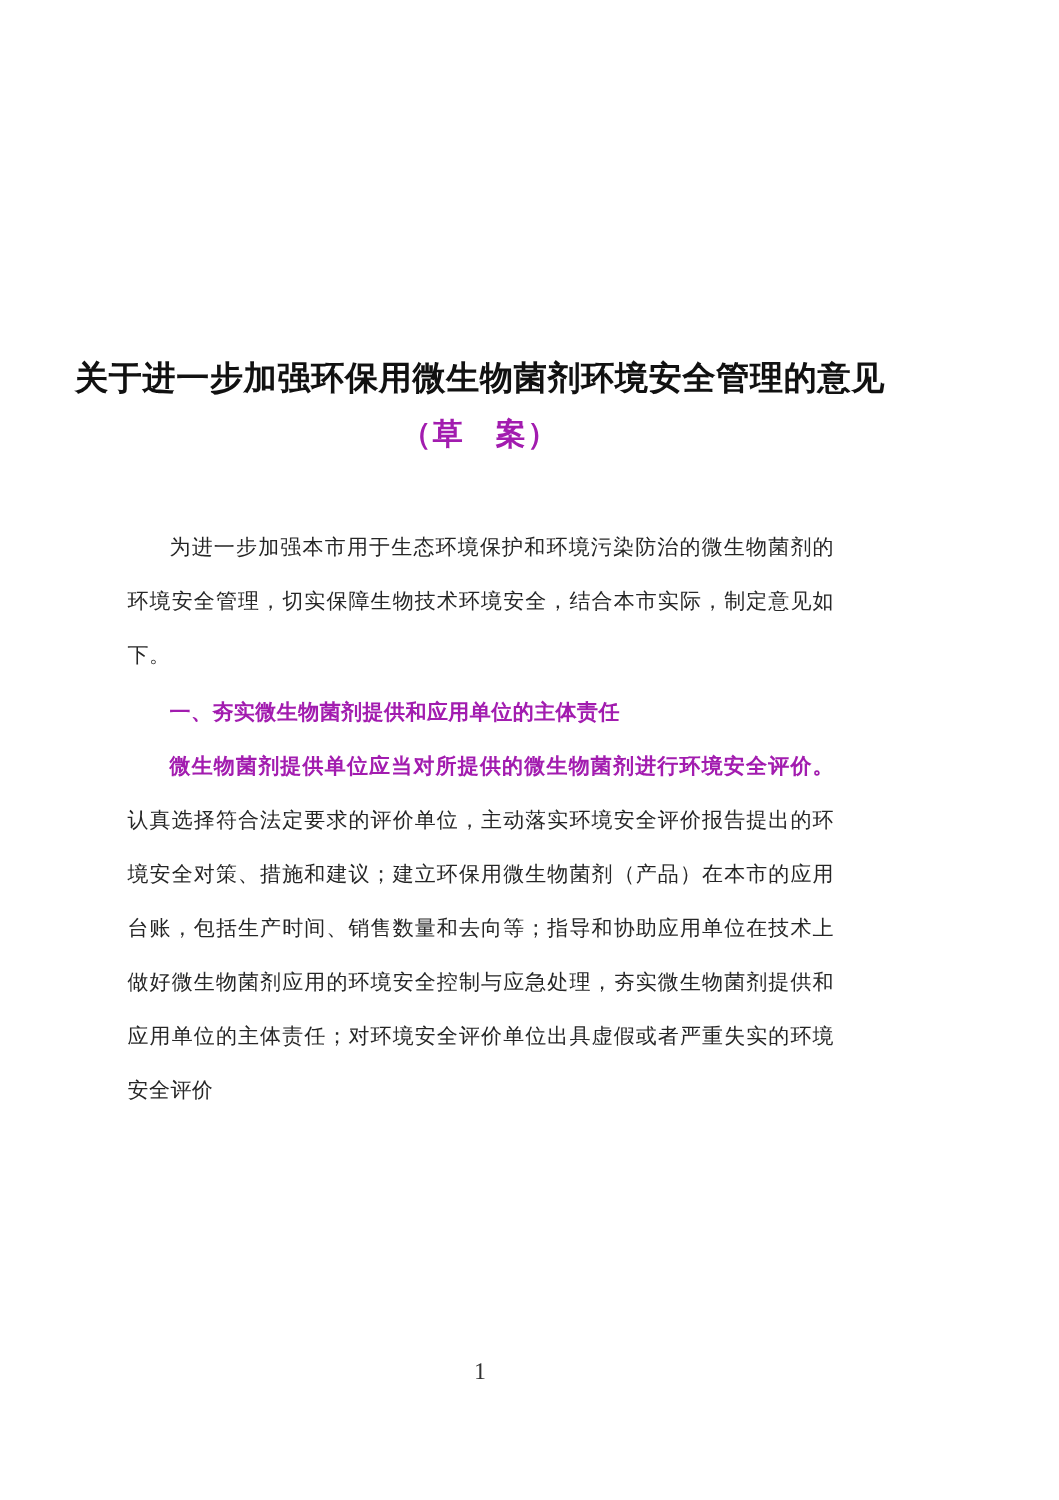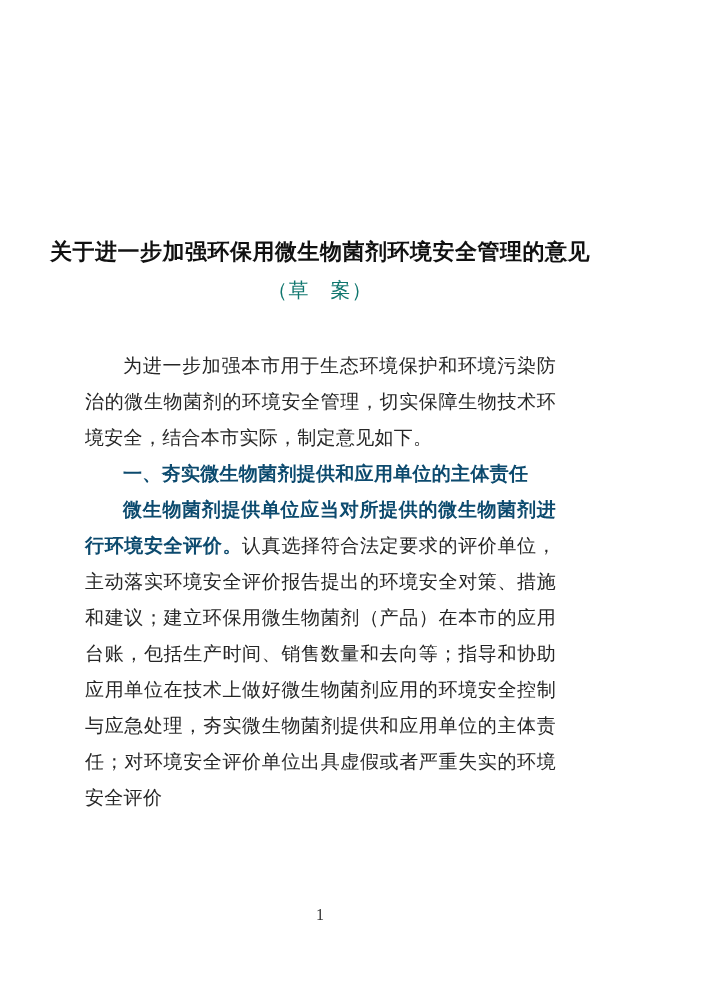--- a/index.html
+++ b/index.html
@@ -23,47 +23,47 @@
     font-weight: bold;
     font-size: 22px;
     line-height: 28px;
     letter-spacing: 0.5px;
     color: #111111;
   }
   .doc-subtitle {
     margin: 12px 0 0 0;
     text-align: center;
     font-family: "Liberation Sans", "DejaVu Sans", sans-serif;
-    font-weight: normal;
+    font-weight: bold;
     font-size: 20px;
     line-height: 24px;
     letter-spacing: 1px;
-    color: #0f766e;
+    color: #a21caf;
   }
   .doc-body {
     margin: 46px 84px 0 85px;
-    font-size: 19px;
+    font-size: 14px;
     line-height: 36px;
     letter-spacing: 0.3px;
     text-align: justify;
     color: #262626;
   }
   .doc-body p {
     margin: 0;
     text-indent: 2em;
   }
   .doc-body p.heading {
     font-family: "Liberation Sans", "DejaVu Sans", sans-serif;
     font-weight: bold;
     color: #141414;
   }
   .doc-body span.bold {
     font-family: "Liberation Sans", "DejaVu Sans", sans-serif;
     font-weight: bold;
-    color: #0c4a6e;
+    color: #a21caf;
   }
   .page-number {
     position: absolute;
     top: 906px;
     left: 0;
     width: 100%;
     text-align: center;
     font-size: 16px;
     color: #333333;
   }

